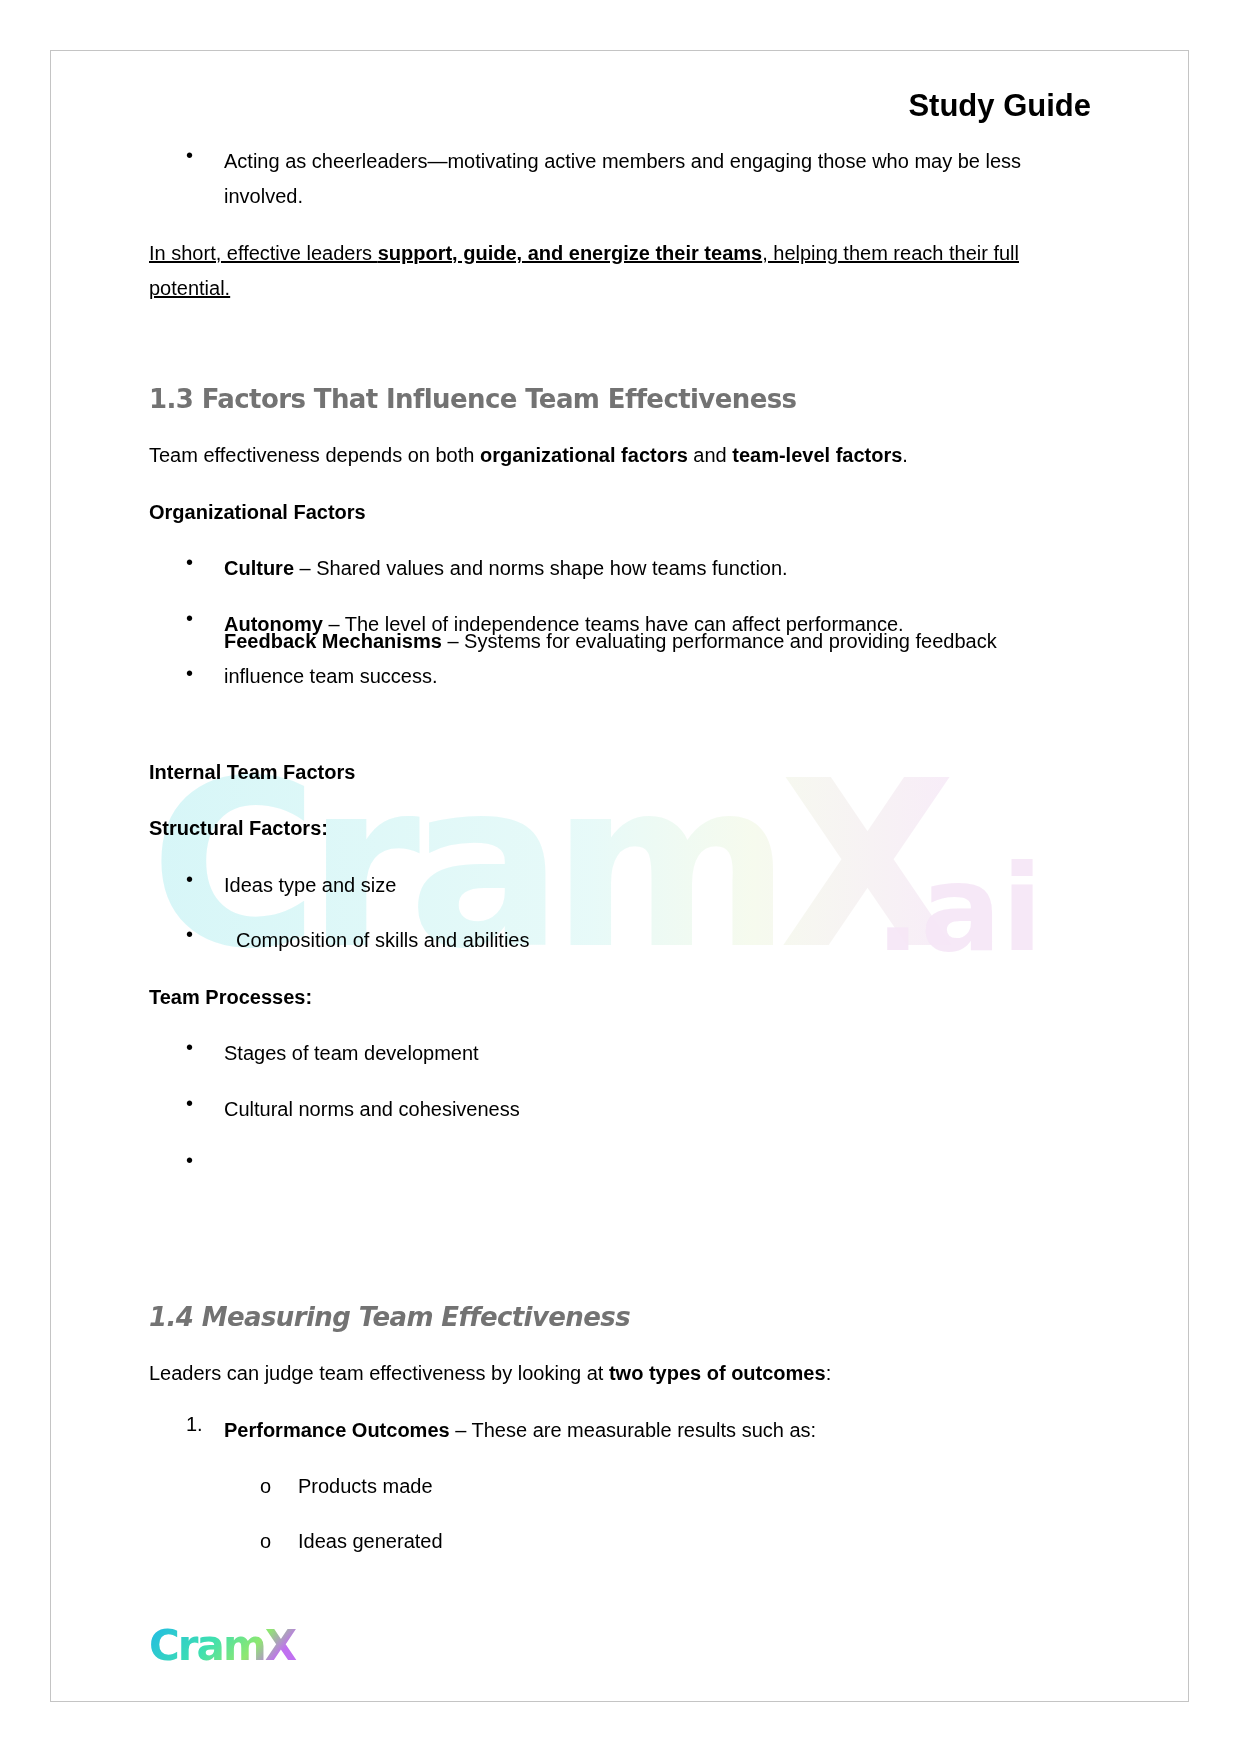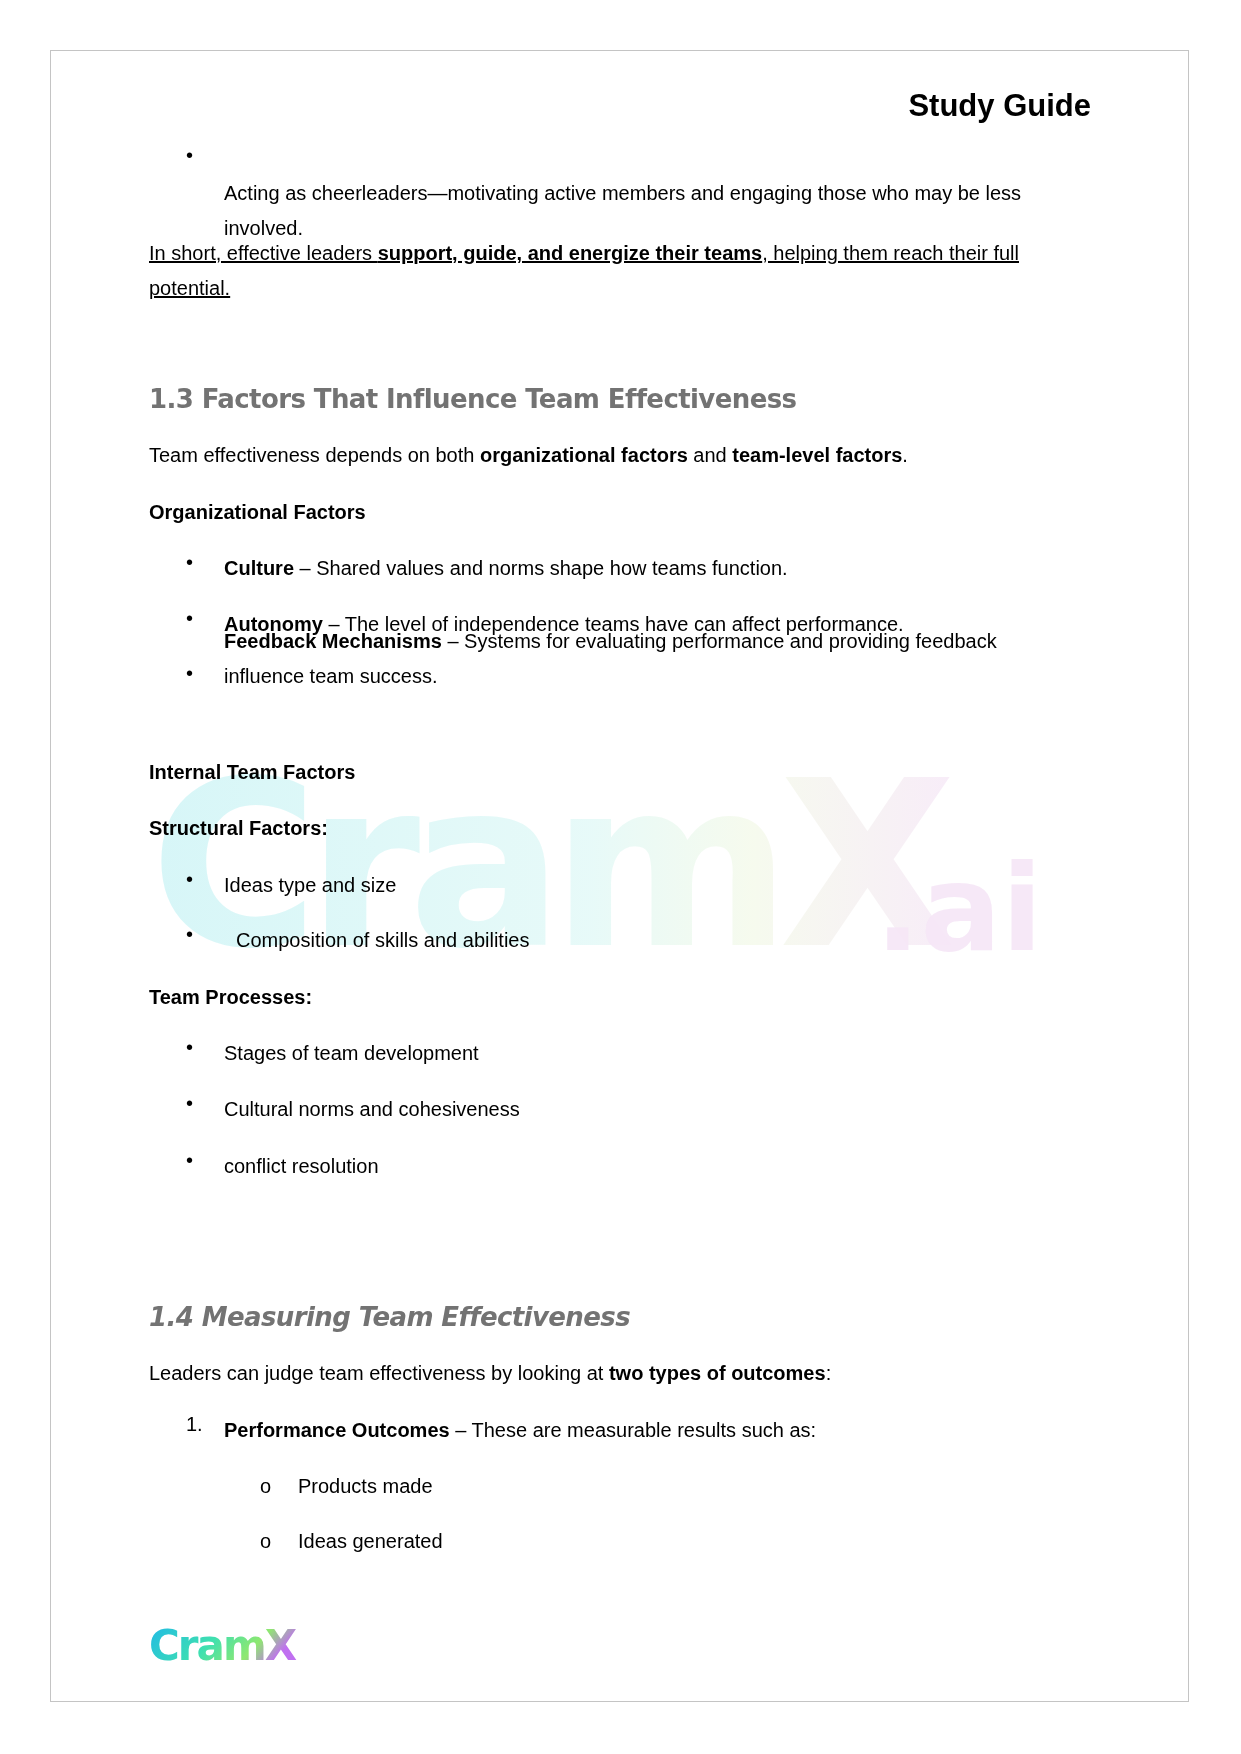--- a/index.html
+++ b/index.html
@@ -33,21 +33,21 @@
       <stop offset="1" stop-color="#f5e6f6"></stop>
     </linearGradient>
   </defs>
   <text x="0" y="205" font-family="DejaVu Sans, sans-serif" font-weight="bold" font-size="230" fill="url(#wmg)" fill-opacity="0.75" letter-spacing="-12">CramX</text>
   <text x="725" y="210" font-family="DejaVu Sans, sans-serif" font-weight="bold" font-size="120" fill="#f5e6f6" fill-opacity="0.9">.ai</text>
 </svg>
 
 <div class="abs header-title">Study Guide</div>
 
 <div class="abs bullet" style="top:144px;">•</div>
-<div class="abs btext" style="top:144px;margin-top:32px;">
+<div class="abs btext" style="top:144px;">
   <div>Acting as cheerleaders—motivating active members and engaging those who may be less</div>
   <div>involved.</div>
 </div>
 <div class="abs p body-left" style="top:236px;text-decoration:underline;">
   <span>In short, effective leaders </span><b>support, guide, and energize their teams</b><span>, helping them reach their full</span><br>
   <span>potential.</span>
 </div>
 
 <div class="abs h2" style="top:384px;">1.3 Factors That Influence Team Effectiveness</div>
 <div class="abs p body-left" style="top:438px;">
@@ -73,21 +73,20 @@
 <div class="abs btext" style="top:923px;margin-left:12px;">Composition of skills and abilities</div>
 
 <div class="abs p body-left" style="top:980px;font-weight:bold;">Team Processes:</div>
 
 <div class="abs bullet" style="top:1036px;">•</div>
 <div class="abs btext" style="top:1036px;">Stages of team development</div>
 <div class="abs bullet" style="top:1092px;">•</div>
 <div class="abs btext" style="top:1092px;">Cultural norms and cohesiveness</div>
 <div class="abs bullet" style="top:1149px;">•</div>
 <div class="abs btext" style="top:1149px;">
-  <div>conflict resolution</div>
 </div>
 
 <div class="abs h2" style="top:1302px;font-style:italic;">1.4 Measuring Team Effectiveness</div>
 <div class="abs p body-left" style="top:1356px;">
   <span>Leaders can judge team effectiveness by looking at </span><b>two types of outcomes</b><span>:</span>
 </div>
 
 <div class="abs bullet" style="top:1413px;">1.</div>
 <div class="abs btext" style="top:1413px;"><b>Performance Outcomes</b><span> – These are measurable results such as:</span></div>
 

